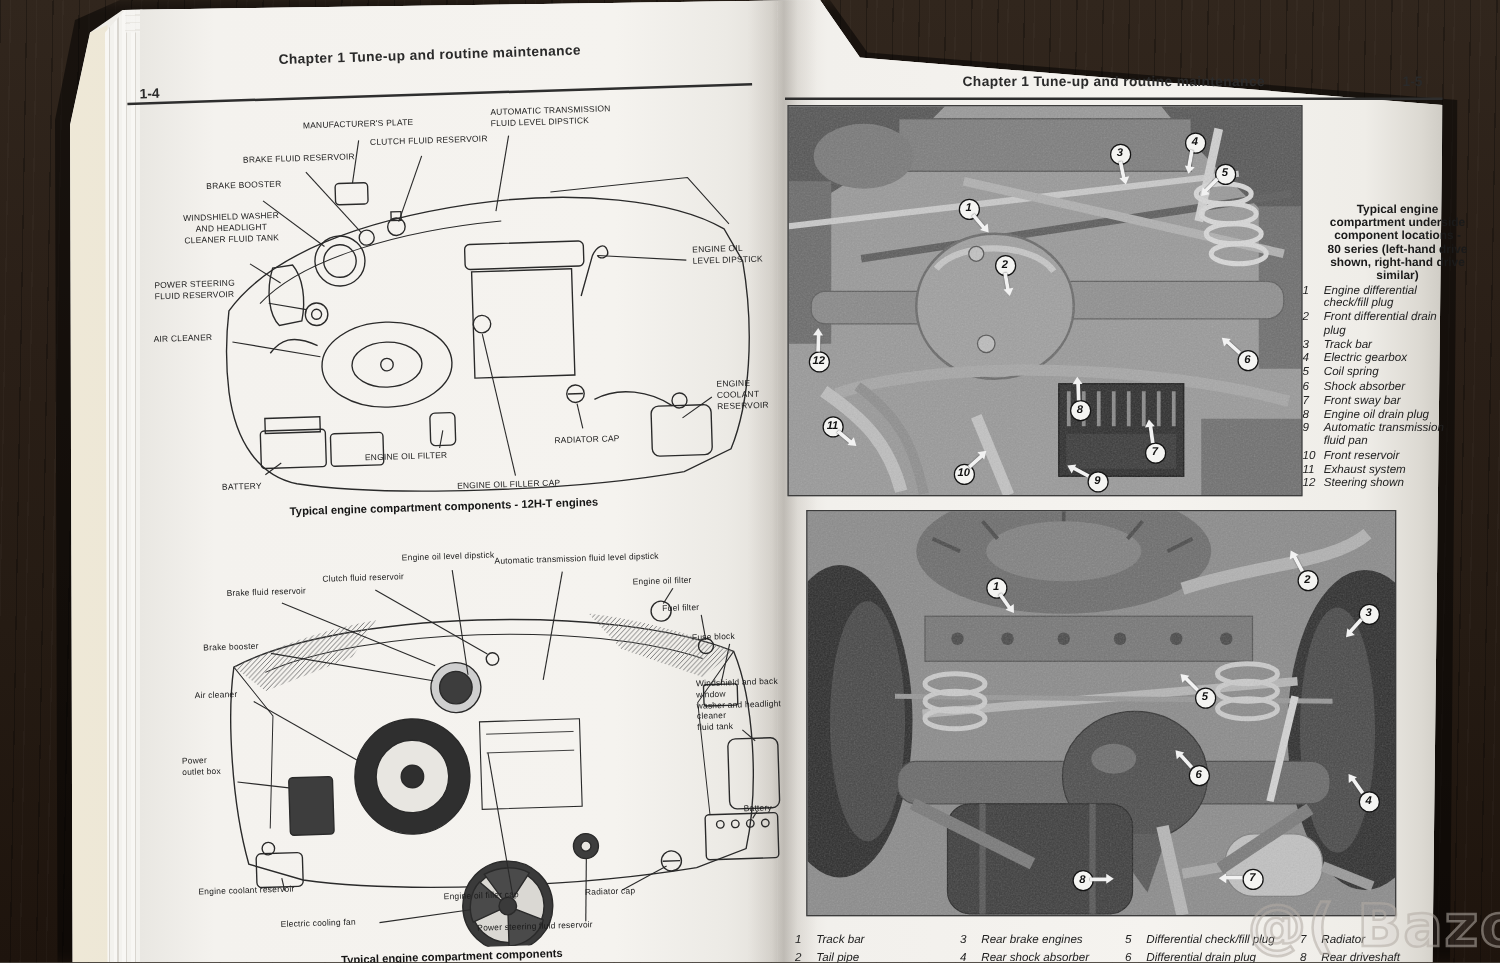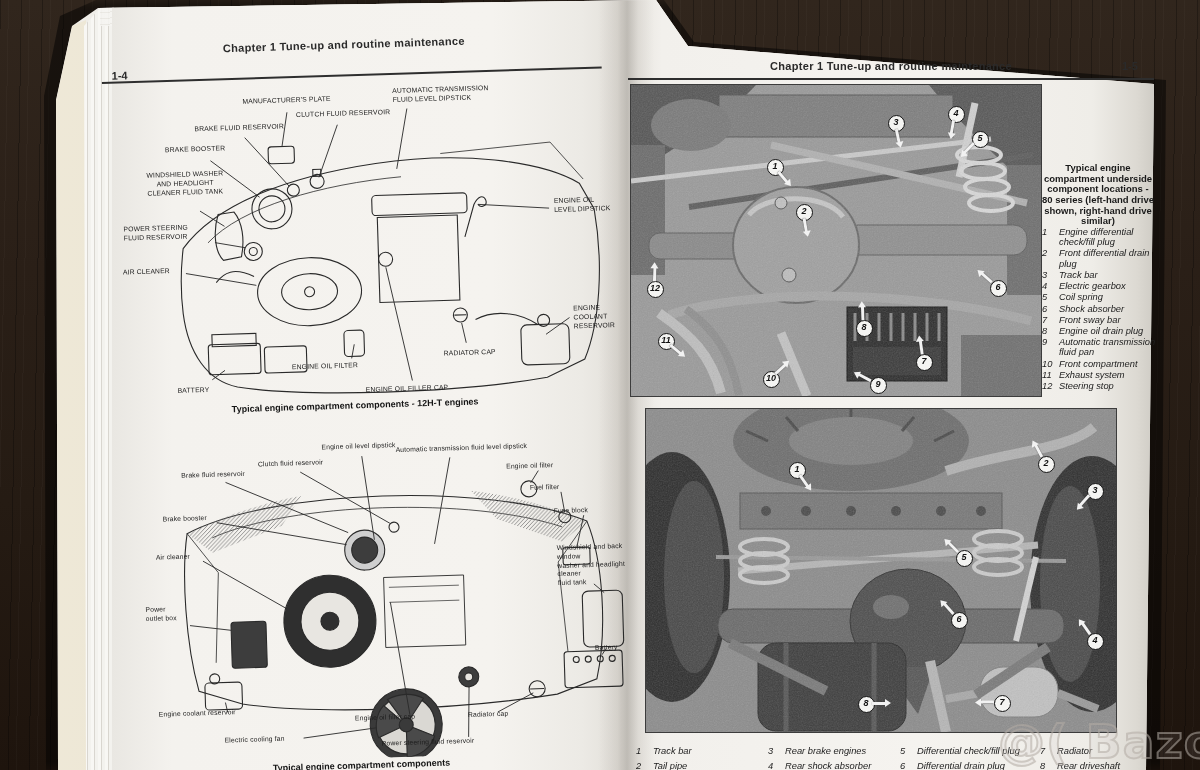--- a/index.html
+++ b/index.html
@@ -47,21 +47,21 @@
   .photo{position:absolute;border:1px solid #3c3c3c;background:#919191;overflow:hidden;}
   .co{position:absolute;width:17px;height:17px;margin:-8.5px 0 0 -8.5px;background:#f4f4f2;
       border:1.6px solid #141414;border-radius:50%;box-sizing:border-box;
       color:#111;font:italic bold 9px/13.5px "Liberation Sans",sans-serif;text-align:center;z-index:4;}
   .co .arr{position:absolute;left:6px;top:5.5px;width:14px;height:2.6px;background:#f2f2f2;
       transform-origin:0 50%;box-shadow:0 0 1px rgba(20,20,20,.8);z-index:-1;}
   .co .arr::after{content:"";position:absolute;right:-5px;top:-3px;
       border-left:6px solid #f2f2f2;border-top:4.4px solid transparent;border-bottom:4.4px solid transparent;}
   
   .side-cap{position:absolute;left:420px;top:163px;width:112px;text-align:center;
-    font-size:9.5px;font-weight:bold;line-height:1.12;color:#1a1a1a;}
+    font-size:9.5px;font-weight:bold;line-height:1.12;color:#1a1a1a;padding-left:20px;}
   .side-legend{position:absolute;left:420px;top:227px;width:114px;font-style:italic;
     font-size:9.3px;line-height:1.1;color:#222;}
   .lrow{display:flex;margin-bottom:1px;}
   .lnum{flex:none;width:17px;}
   .ltxt{flex:1;}
   .bot-cap{position:absolute;left:48px;top:731px;width:410px;text-align:center;
     font-size:10px;font-weight:bold;color:#1a1a1a;}
   .bot-legend-col{position:absolute;top:744px;width:128px;font-style:italic;
     font-size:9.3px;line-height:1.55;color:#222;}
   
@@ -347,29 +347,29 @@
         <div class="lrow">
           <span class="lnum">8</span>
           <span class="ltxt">Engine oil drain plug</span>
         </div>
         <div class="lrow">
           <span class="lnum">9</span>
           <span class="ltxt">Automatic transmission fluid pan</span>
         </div>
         <div class="lrow">
           <span class="lnum">10</span>
-          <span class="ltxt">Front compartment</span>
+          <span class="ltxt">Front reservoir</span>
         </div>
         <div class="lrow">
           <span class="lnum">11</span>
           <span class="ltxt">Exhaust system</span>
         </div>
         <div class="lrow">
           <span class="lnum">12</span>
-          <span class="ltxt">Steering stop</span>
+          <span class="ltxt">Steering shown</span>
         </div>
       </div>
 
     <div class="photo" id="photo2" style="left:23px;top:408px;width:470px;height:323px;">
       <svg width="470" height="323" viewBox="0 0 470 323">
         <rect width="470" height="323" fill="#8c8c8c"></rect>
         <ellipse cx="205" cy="32" rx="118" ry="50" fill="#6e6e6e"></ellipse>
         <ellipse cx="205" cy="32" rx="62" ry="24" fill="#828282"></ellipse>
         <g stroke="#4c4c4c" stroke-width="3">
           <line x1="100" y1="22" x2="122" y2="32"></line>

